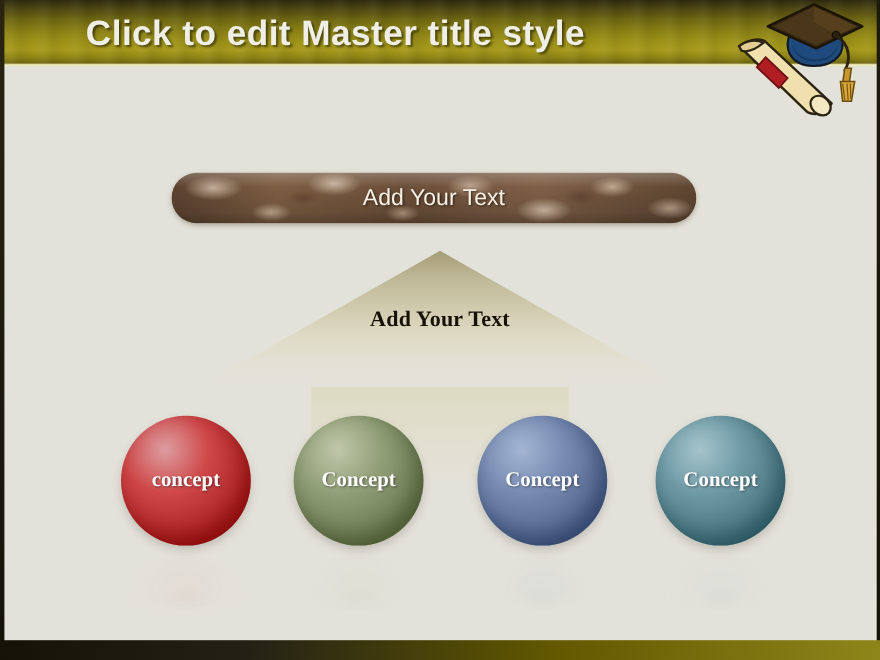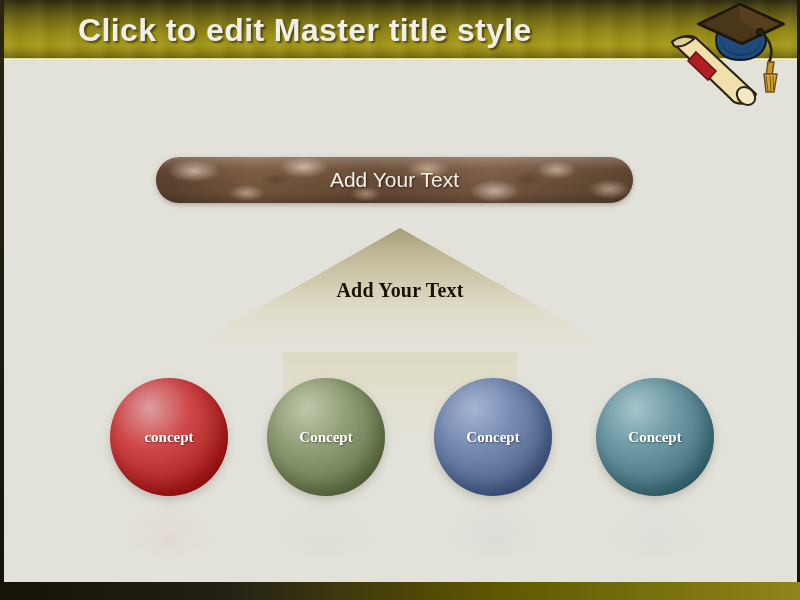--- a/index.html
+++ b/index.html
@@ -161,21 +161,21 @@
     position: absolute;
     left: 0;
     top: 0;
     width: 118px;
     height: 118px;
     display: flex;
     align-items: center;
     justify-content: center;
     font-family: "Liberation Serif", serif;
     font-weight: bold;
-    font-size: 15px;
+    font-size: 19px;
     color: #FFFFFF;
     text-shadow: 1px 1px 2px rgba(0,0,0,0.45);
     z-index: 13;
     pointer-events: none;
   }
   .reflection {
     position: absolute;
     width: 112px;
     height: 58px;
     border-radius: 56px 56px 0 0 / 56px 56px 0 0;

